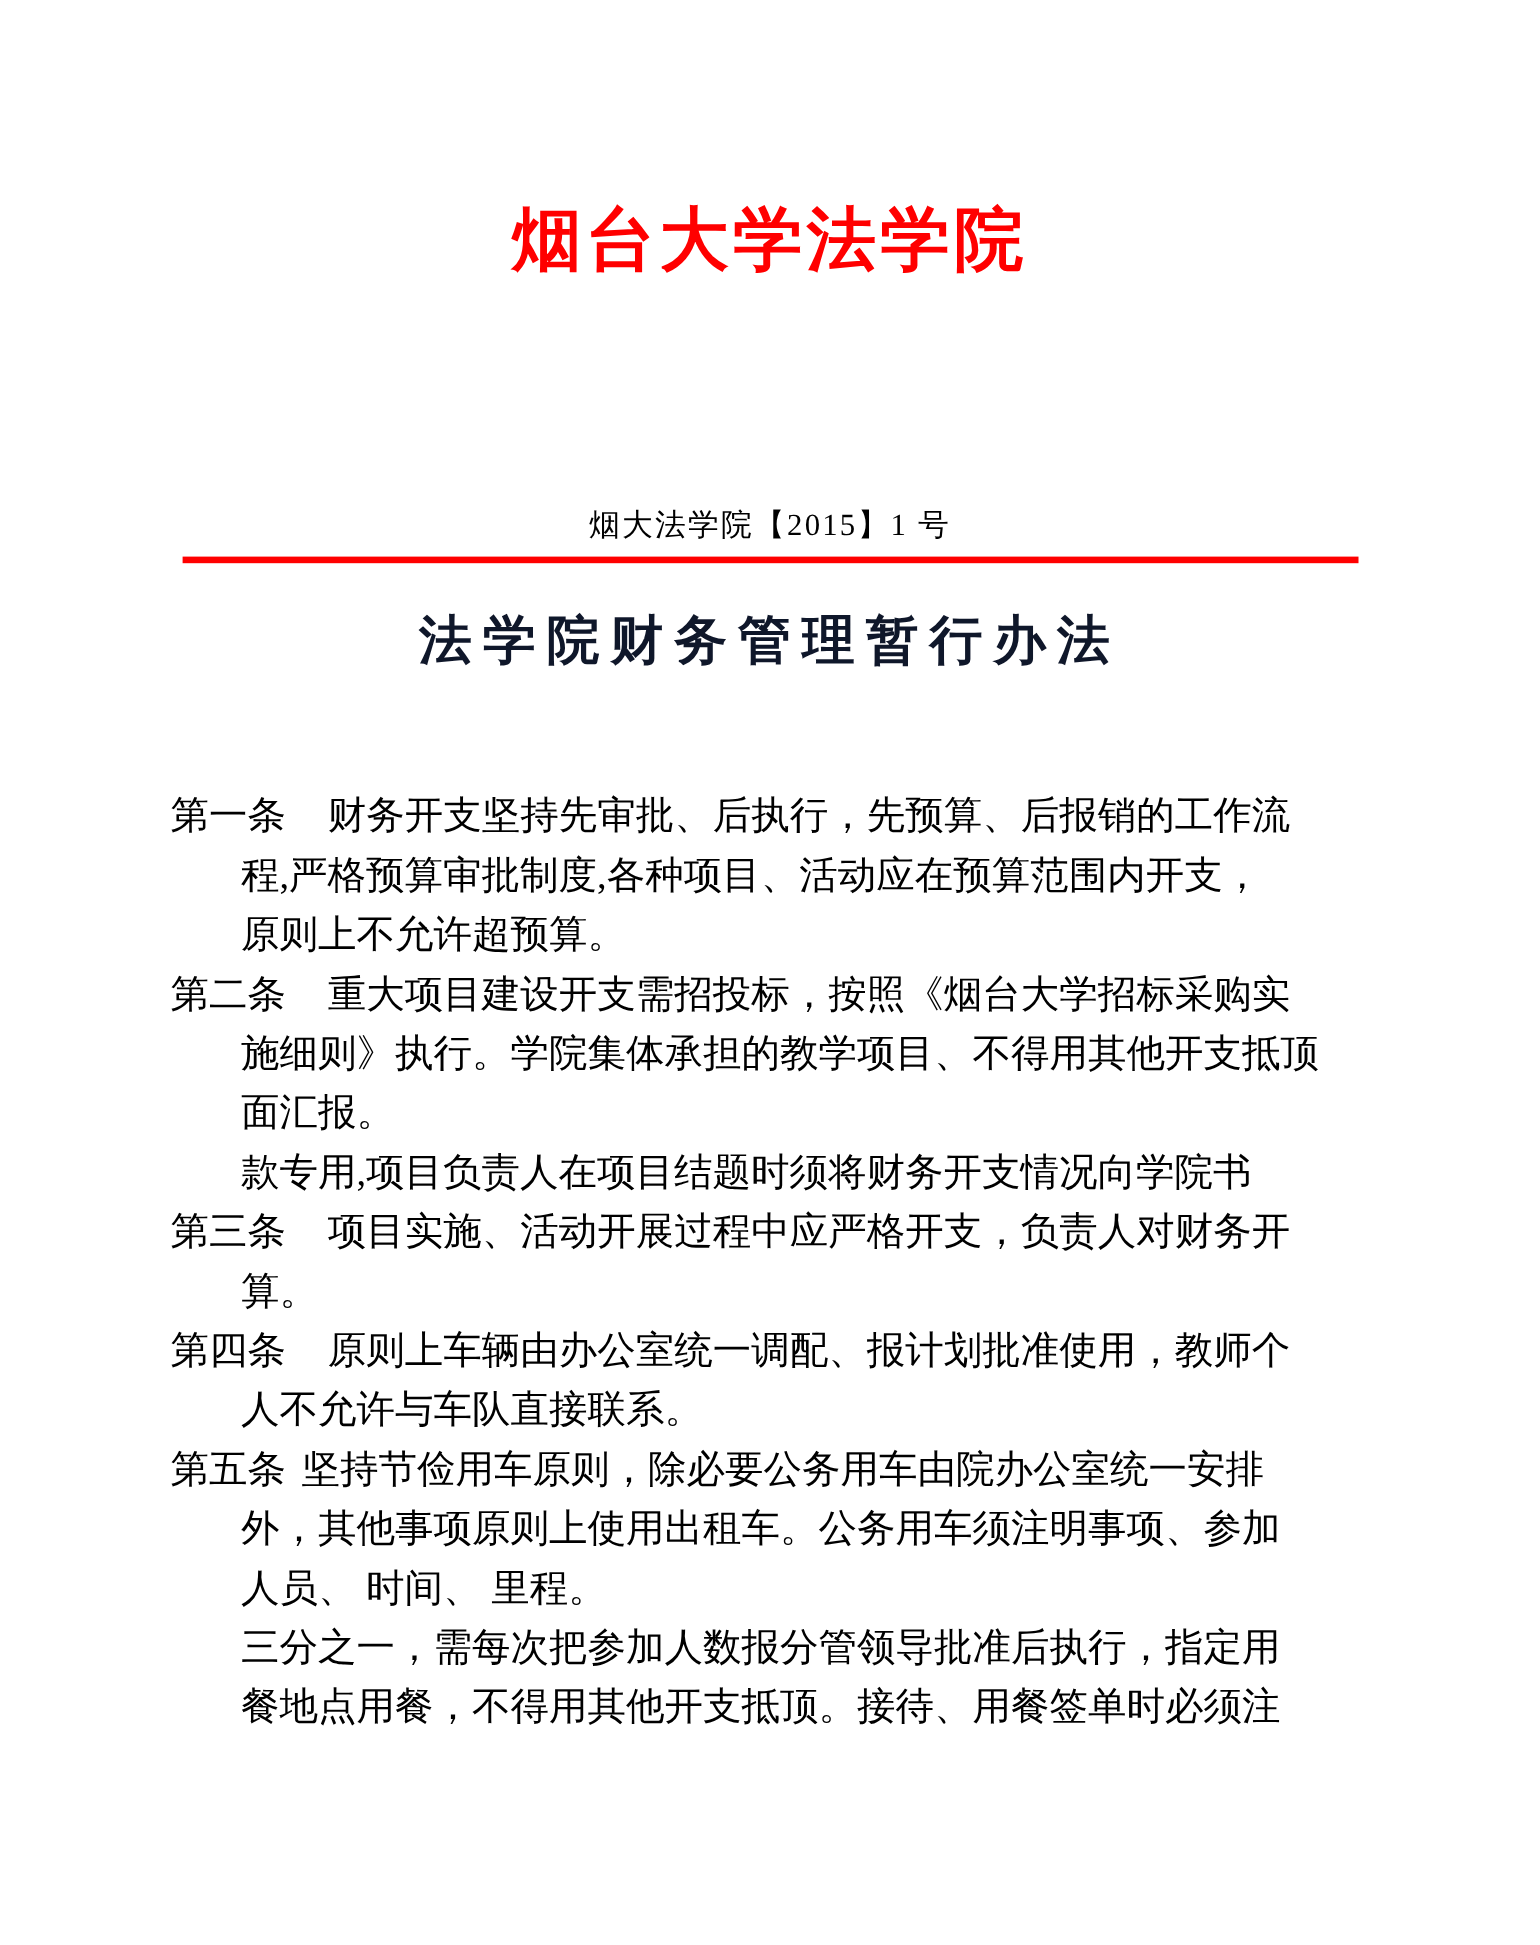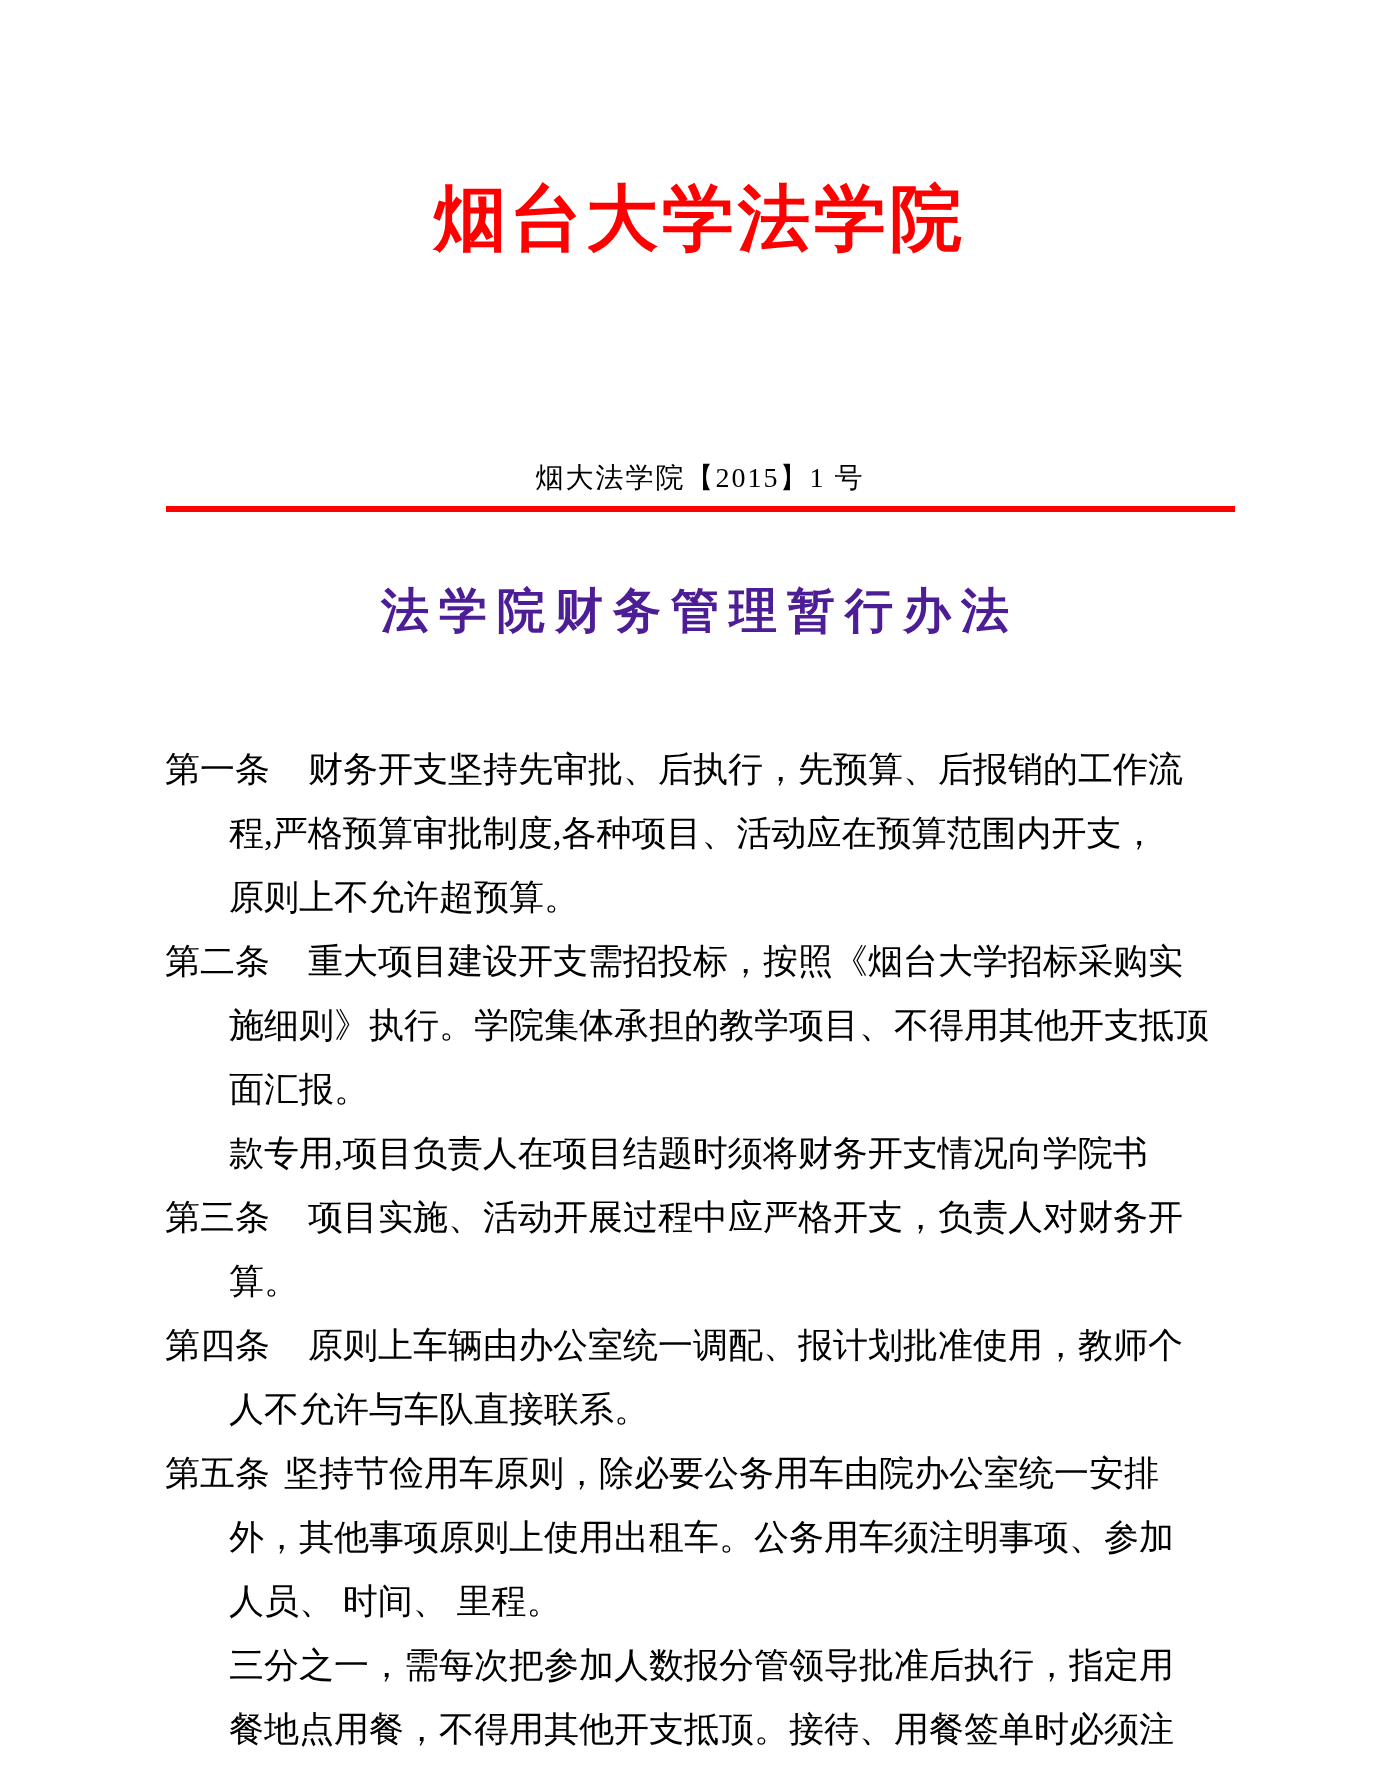--- a/index.html
+++ b/index.html
@@ -14,21 +14,21 @@
     background: #ffffff;
     overflow: hidden;
     color: #000000;
   }
   
   .letterhead {
     margin-top: 158px;
     text-align: center;
     font-family: "Liberation Sans", "DejaVu Sans", sans-serif;
     font-weight: 700;
-    font-size: 72px;
+    font-size: 63px;
     line-height: 120px;
     letter-spacing: 4px;
     color: #ff0000;
     white-space: nowrap;
   }
   
   .doc-number {
     margin-top: 180px;
     text-align: center;
     font-family: "Liberation Serif", "DejaVu Serif", serif;
@@ -40,42 +40,42 @@
   }
   
   .red-divider {
     width: 1069px;
     height: 6px;
     margin: 8px auto 0 auto;
     background: #ff0000;
   }
   
   .doc-title {
-    margin-top: 73px;
+    margin-top: 45px;
     text-align: center;
     font-family: "Liberation Sans", "DejaVu Sans", sans-serif;
     font-weight: 700;
     font-size: 48px;
     line-height: 52px;
     letter-spacing: 10px;
-    color: #4c1d95;
+    color: #0f172a;
     white-space: nowrap;
   }
   
   .articles {
     margin-top: 106px;
     padding-left: 155px;
     padding-right: 120px;
     font-family: "Liberation Serif", "DejaVu Serif", serif;
     font-size: 35px;
     color: #000000;
   }
   .article { margin: 0; padding: 0; }
   .line {
-    margin: 10px;
+    margin: 0;
     padding: 0;
     height: 54px;
     line-height: 54px;
     white-space: nowrap;
   }
   .line.cont { padding-left: 64px; }
   .label { display: inline-block; }
   .gap { display: inline-block; width: 38px; }
   .gap.narrow { width: 14px; }
 </style>

